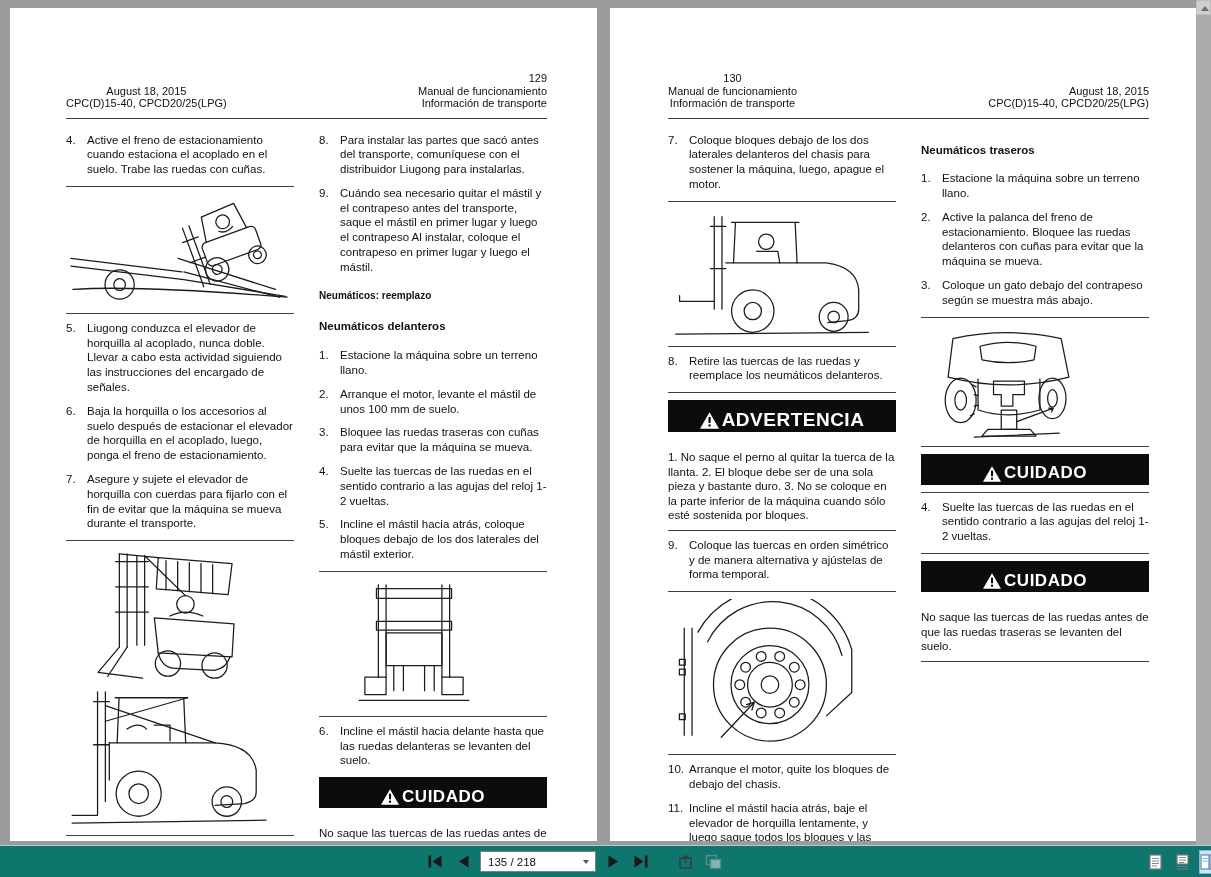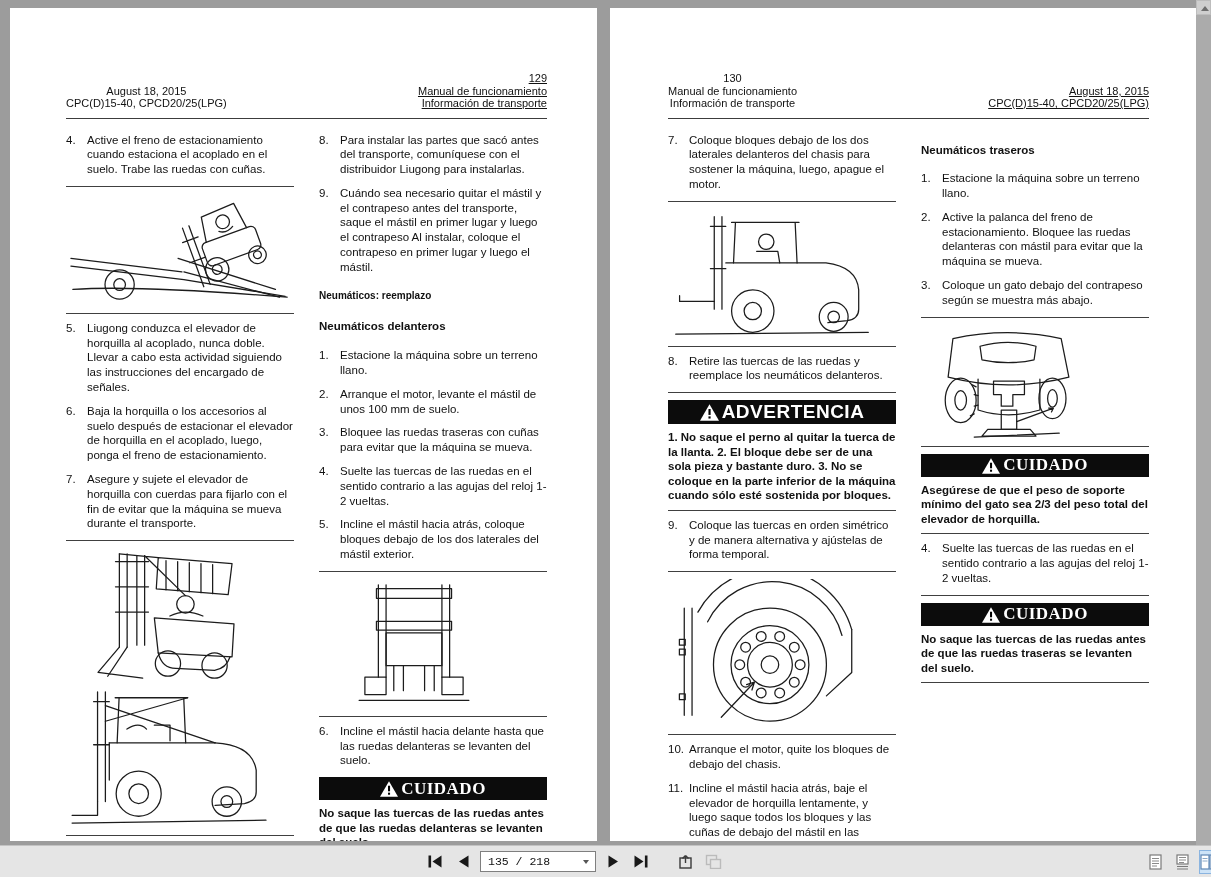--- a/index.html
+++ b/index.html
@@ -10,54 +10,54 @@
 
   .page { position:absolute; top:8px; height:833px; background:#ffffff; overflow:hidden; }
   .page-left  { left:10px;  width:587px; }
   .page-right { left:610px; width:587px; }
 
   .page-inner { padding:64px 50px 0 56px; }
   .page-right .page-inner { padding:64px 48px 0 58px; }
 
   .phead { display:flex; justify-content:space-between; align-items:flex-end; font-size:11px; line-height:12.5px; }
   .phead .hl { text-align:center; }
-  .phead .hr { text-align:right;text-decoration:underline; }
+  .phead .hr { text-align:right; }
   .headrule { border:none; border-top:1px solid #3c3c3c; margin:8px 0 0 0; }
 
   .cols { display:flex; gap:25px; margin-top:14px; }
   .col { width:228px; font-size:11.5px; line-height:14.8px; }
 
   .li { display:flex; margin-bottom:9px; }
   .li .n { width:21px; flex:none; }
   .li .t { flex:1; }
 
   .rule { border:none; border-top:1px solid #404040; margin:7px 0; }
 
   .fig { display:block; margin:2px auto; }
   .fig svg { display:block; }
   .sk { stroke:#1c1c1c; stroke-width:1.3; fill:none; stroke-linecap:round; stroke-linejoin:round; }
 
   .h1 { font-size:10px; font-weight:bold; margin:14px 0 16px 0; }
   .h2 { font-size:11.5px; font-weight:bold; margin:4px 0 14px 0; }
 
-  .warnbar { background:#0c0c0c; color:#ffffff; display:flex; align-items:center; justify-content:center; gap:3px; padding:4px 0 3px 0; }
+  .warnbar { background:#0c0c0c; color:#ffffff; display:flex; align-items:center; justify-content:center; gap:3px; padding:12px 0 3px 0; }
   .warnbar .wt { font-weight:bold; letter-spacing:0.5px; }
   .warnbar.big .wt { font-size:19px; }
-  .warnbar.med .wt { font-size:17px;font-family:Liberation Serif, serif; }
-  .warnbody { font-weight:bold; margin:6px 0 5px 0; line-height:14.5px; }
+  .warnbar.med .wt { font-size:17px; }
+  .warnbody { font-weight:normal; margin:18px 0 5px 0; line-height:14.5px; }
   .tri { display:block; }
 
   
   .scrollbar { position:absolute; top:0; right:0; width:15px; height:845px; background:#ababab; }
   .scroll-btn { position:absolute; top:0; left:0; width:15px; height:15px; background:#cfcfcf; border:1px solid #bdbdbd; }
   .scroll-btn .up { position:absolute; left:3.5px; top:5px; width:0; height:0;
        border-left:4px solid transparent; border-right:4px solid transparent; border-bottom:5px solid #6e6e6e; }
 
   
-  .toolbar { position:absolute; left:0; bottom:0; width:1211px; height:32px; background:#e5e5e5; border-top:1px solid #c3c3c3; overflow:hidden;font-family:Liberation Mono, monospace; }
+  .toolbar { position:absolute; left:0; bottom:0; width:1211px; height:32px; background:#0f766e; border-top:1px solid #c3c3c3; overflow:hidden; }
   .tb-center { position:absolute; left:424px; top:0; height:31px; display:flex; align-items:center; gap:6px; }
   .tbtn { background:none; border:none; width:22px; height:24px; display:flex; align-items:center; justify-content:center; cursor:pointer; padding:0; }
   .pagebox { width:116px; height:21px; background:#fff; border:1px solid #7f7f7f; display:flex; align-items:center; justify-content:space-between; padding:0 6px 0 7px; font-size:11.5px; color:#111; cursor:pointer; }
   .caret { width:0; height:0; border-left:3.5px solid transparent; border-right:3.5px solid transparent; border-top:4px solid #555; }
   .tb-gap { width:10px; }
   .tbtn.disabled { opacity:0.55; }
   .tb-right { position:absolute; right:-9px; top:0; height:31px; display:flex; align-items:center; gap:6px; }
   .vbtn { background:none; border:1px solid transparent; width:21px; height:24px; display:flex; align-items:center; justify-content:center; cursor:pointer; padding:0; }
   .vbtn.selected { background:#cde3f7; border:1px solid #8ab4e0; }
 </style>
@@ -340,21 +340,21 @@
         </div>
 
         <div class="col">
           <div class="h2" style="margin-top:10px;">Neumáticos traseros</div>
           <div class="li">
             <span class="n">1.</span>
             <span class="t">Estacione la máquina sobre un terreno llano.</span>
           </div>
           <div class="li">
             <span class="n">2.</span>
-            <span class="t">Active la palanca del freno de estacionamiento. Bloquee las ruedas delanteras con mástil para evitar que la máquina se mueva.</span>
+            <span class="t">Active la palanca del freno de estacionamiento. Bloquee las ruedas delanteros con cuñas para evitar que la máquina se mueva.</span>
           </div>
           <div class="li">
             <span class="n">3.</span>
             <span class="t">Coloque un gato debajo del contrapeso según se muestra más abajo.</span>
           </div>
           <div class="rule"></div>
           <div class="fig">
             <svg width="175" height="114" viewBox="0 0 175 118">
               <g class="sk">
                 <path d="M30 14 Q87 2 142 14 L150 54 Q87 70 25 54 Z"></path>
@@ -376,21 +376,20 @@
           <div class="rule"></div>
           <div class="warnbox">
             <div class="warnbar med">
               <svg class="tri" width="18" height="16" viewBox="0 0 22 19">
                 <path d="M11 0 L22 19 H0 Z" fill="#fff"></path>
                 <rect x="9.8" y="5.5" width="2.5" height="6.8" fill="#000"></rect>
                 <rect x="9.8" y="14" width="2.5" height="2.5" fill="#000"></rect>
               </svg>
               <span class="wt">CUIDADO</span>
             </div>
-            <div class="warnbody">Asegúrese de que el peso de soporte mínimo del gato sea 2/3 del peso total del elevador de horquilla.</div>
             <div class="rule"></div>
           </div>
           <div class="li">
             <span class="n">4.</span>
             <span class="t">Suelte las tuercas de las ruedas en el sentido contrario a las agujas del reloj 1-2 vueltas.</span>
           </div>
           <div class="rule"></div>
           <div class="warnbox">
             <div class="warnbar med">
               <svg class="tri" width="18" height="16" viewBox="0 0 22 19">

